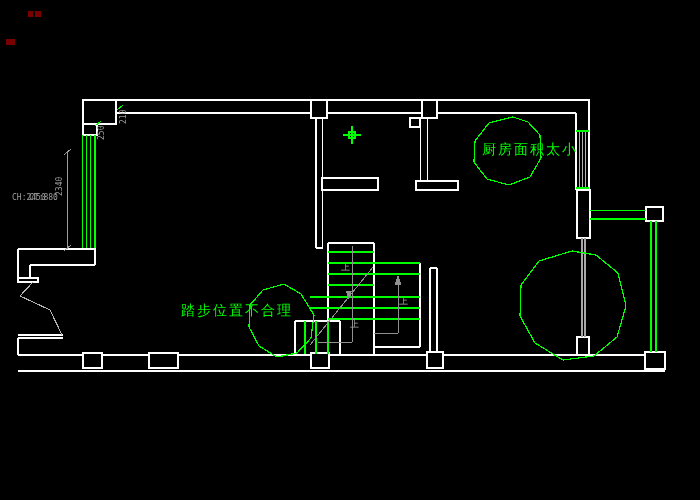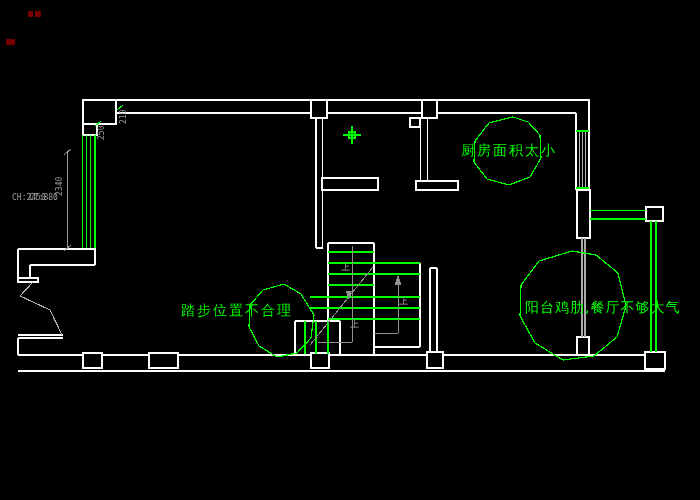--- a/index.html
+++ b/index.html
@@ -163,25 +163,24 @@
       <rect x="349" y="132" width="6" height="6"></rect>
     </g>
 
     <g fill="#7a0000">
       <rect x="28" y="11" width="5" height="6"></rect>
       <rect x="35" y="11" width="6" height="6"></rect>
       <rect x="6" y="39" width="9" height="6"></rect>
     </g>
   </svg>
 
-  <div class="glabel" style="left:461px;top:143px;">厨房面积太小</div>
+  <div class="glabel" style="left:482px;top:143px;font-family:Liberation Serif, serif;">厨房面积太小</div>
 
   <div class="glabel" style="left:181px;top:303px;">踏步位置不合理</div>
 
-  <div class="glabel" style="left:525px;top:300px;letter-spacing:1px;">阳台鸡肋,餐厅不够大气</div>
 
   <div class="dim" style="left:29px;top:194px;">CT:880</div>
 
   <div class="dim" style="left:12px;top:194px;">CH:2450</div>
 
   <div class="dim rot" style="left:56px;top:196px;">2340</div>
 
   <div class="dim rot" style="left:98px;top:140px;">250</div>
 
   <div class="dim rot" style="left:120px;top:124px;">210</div>

